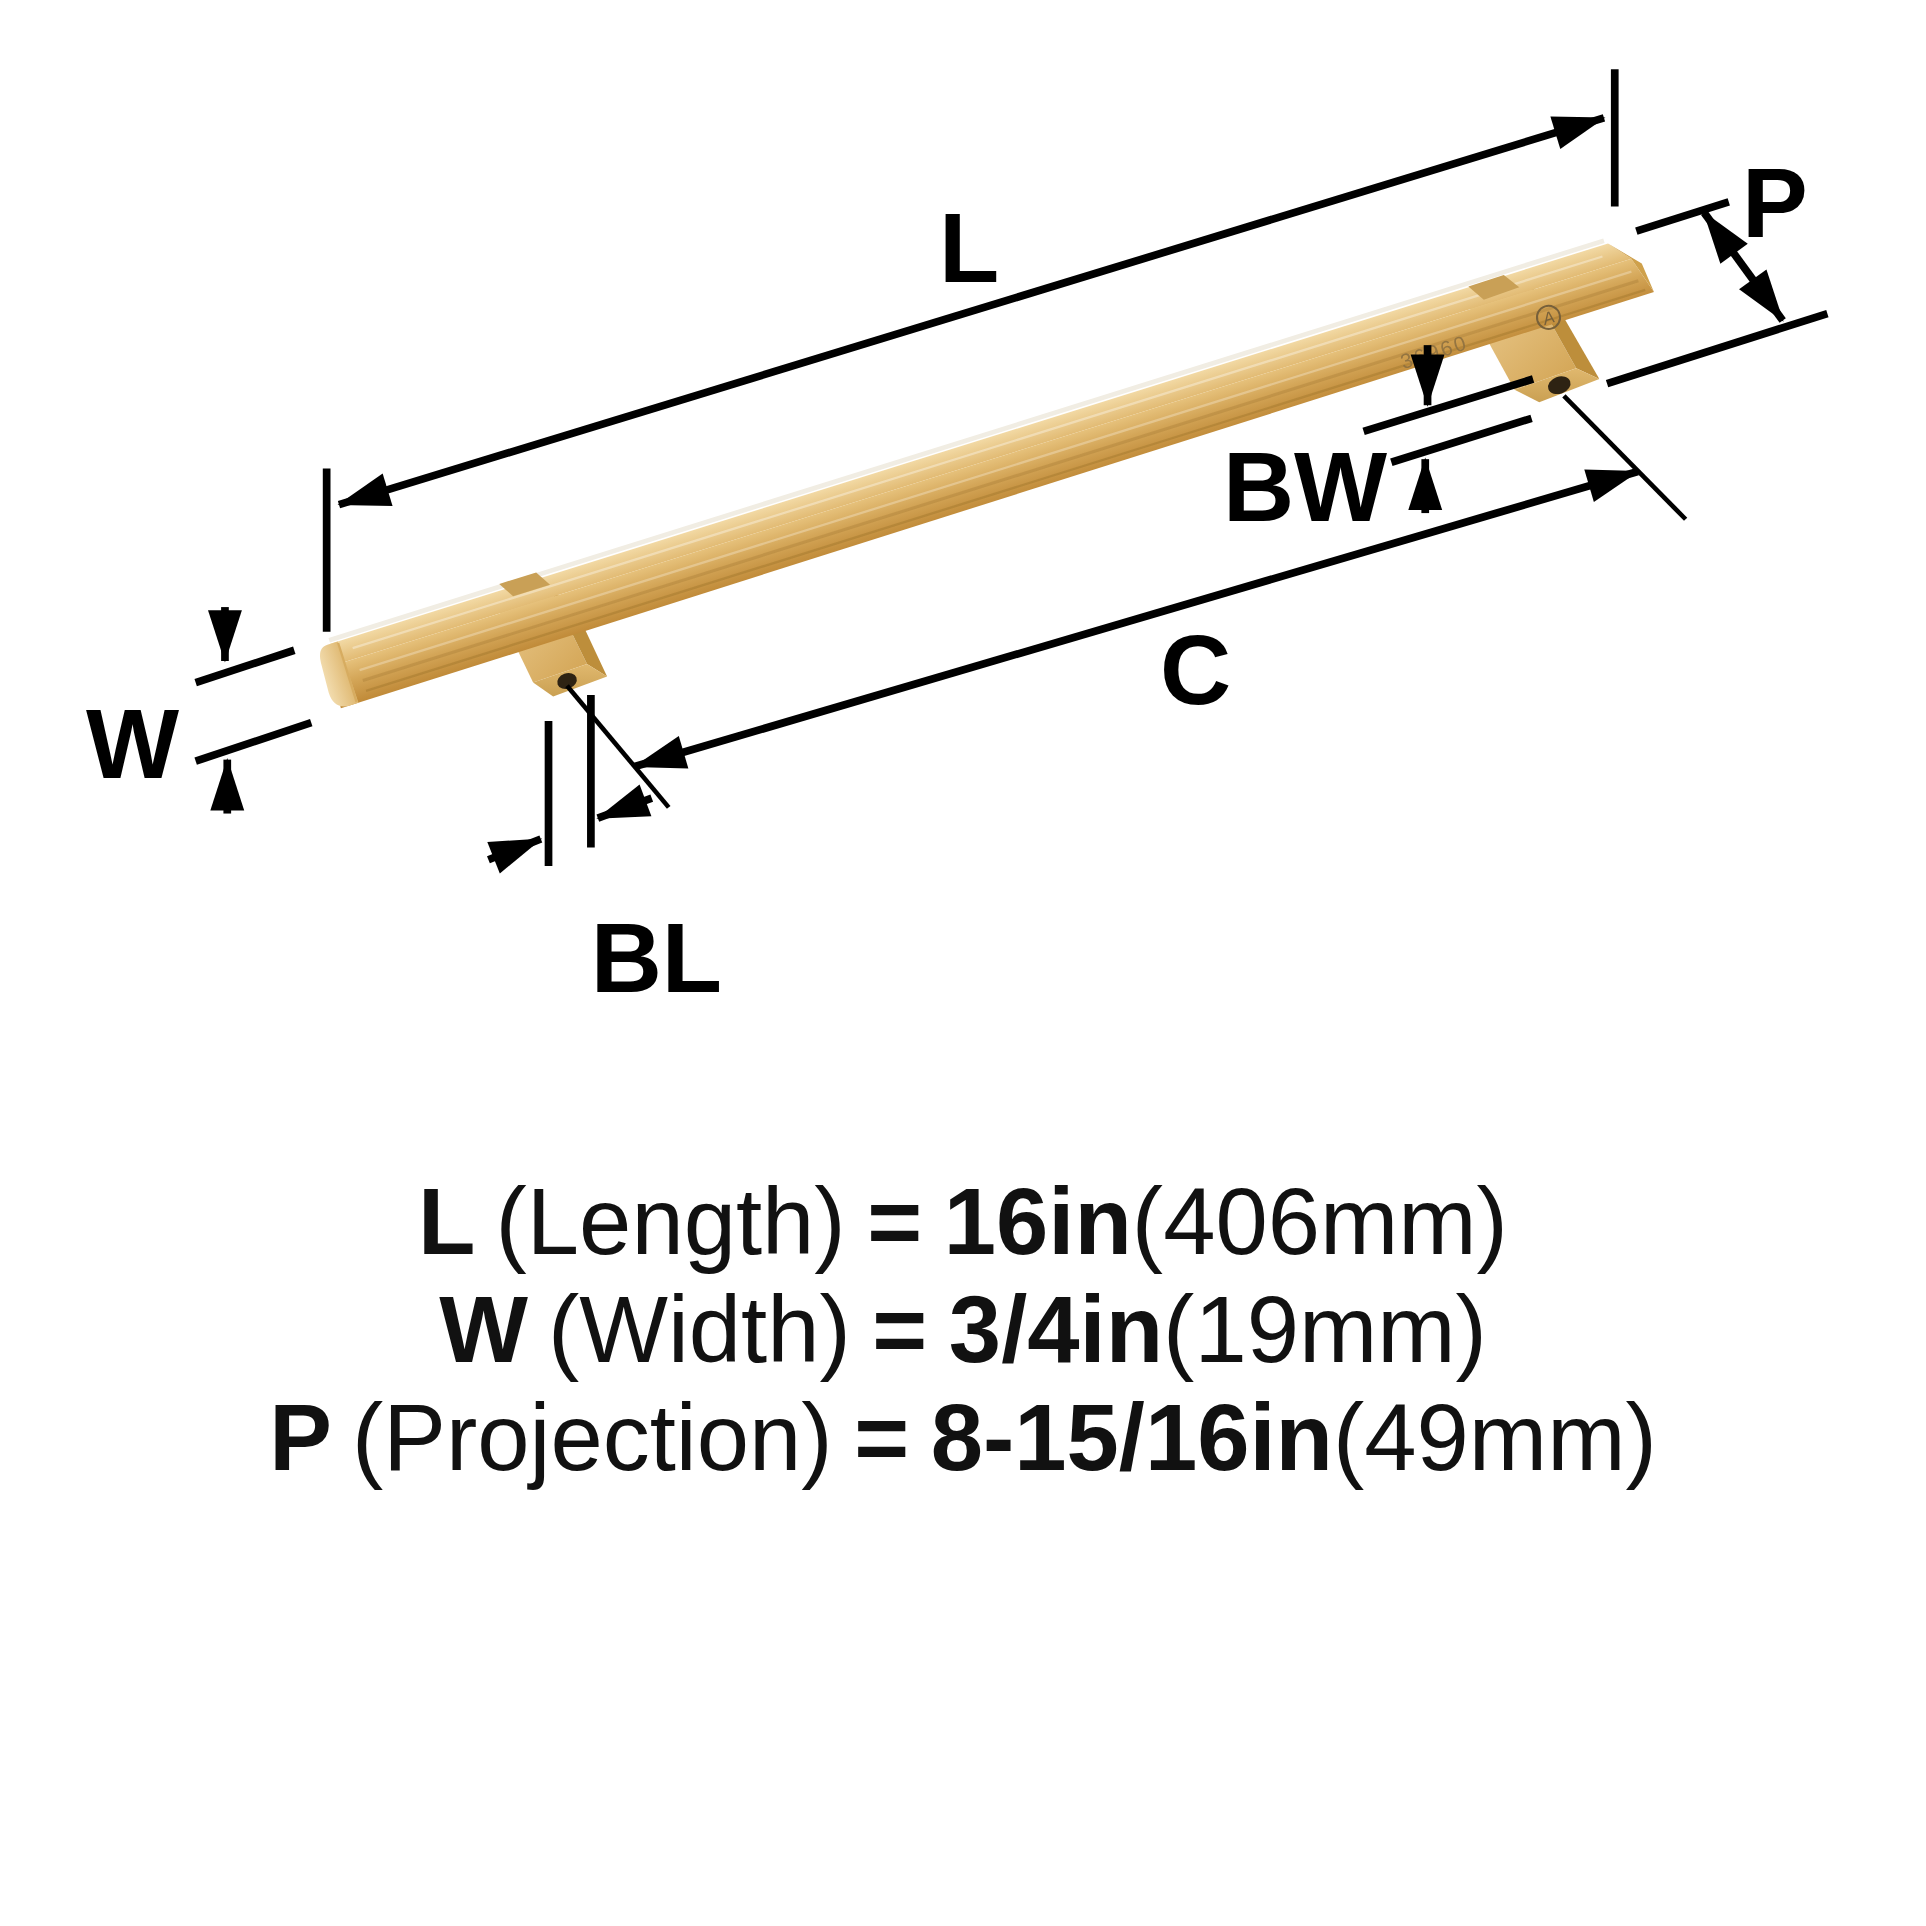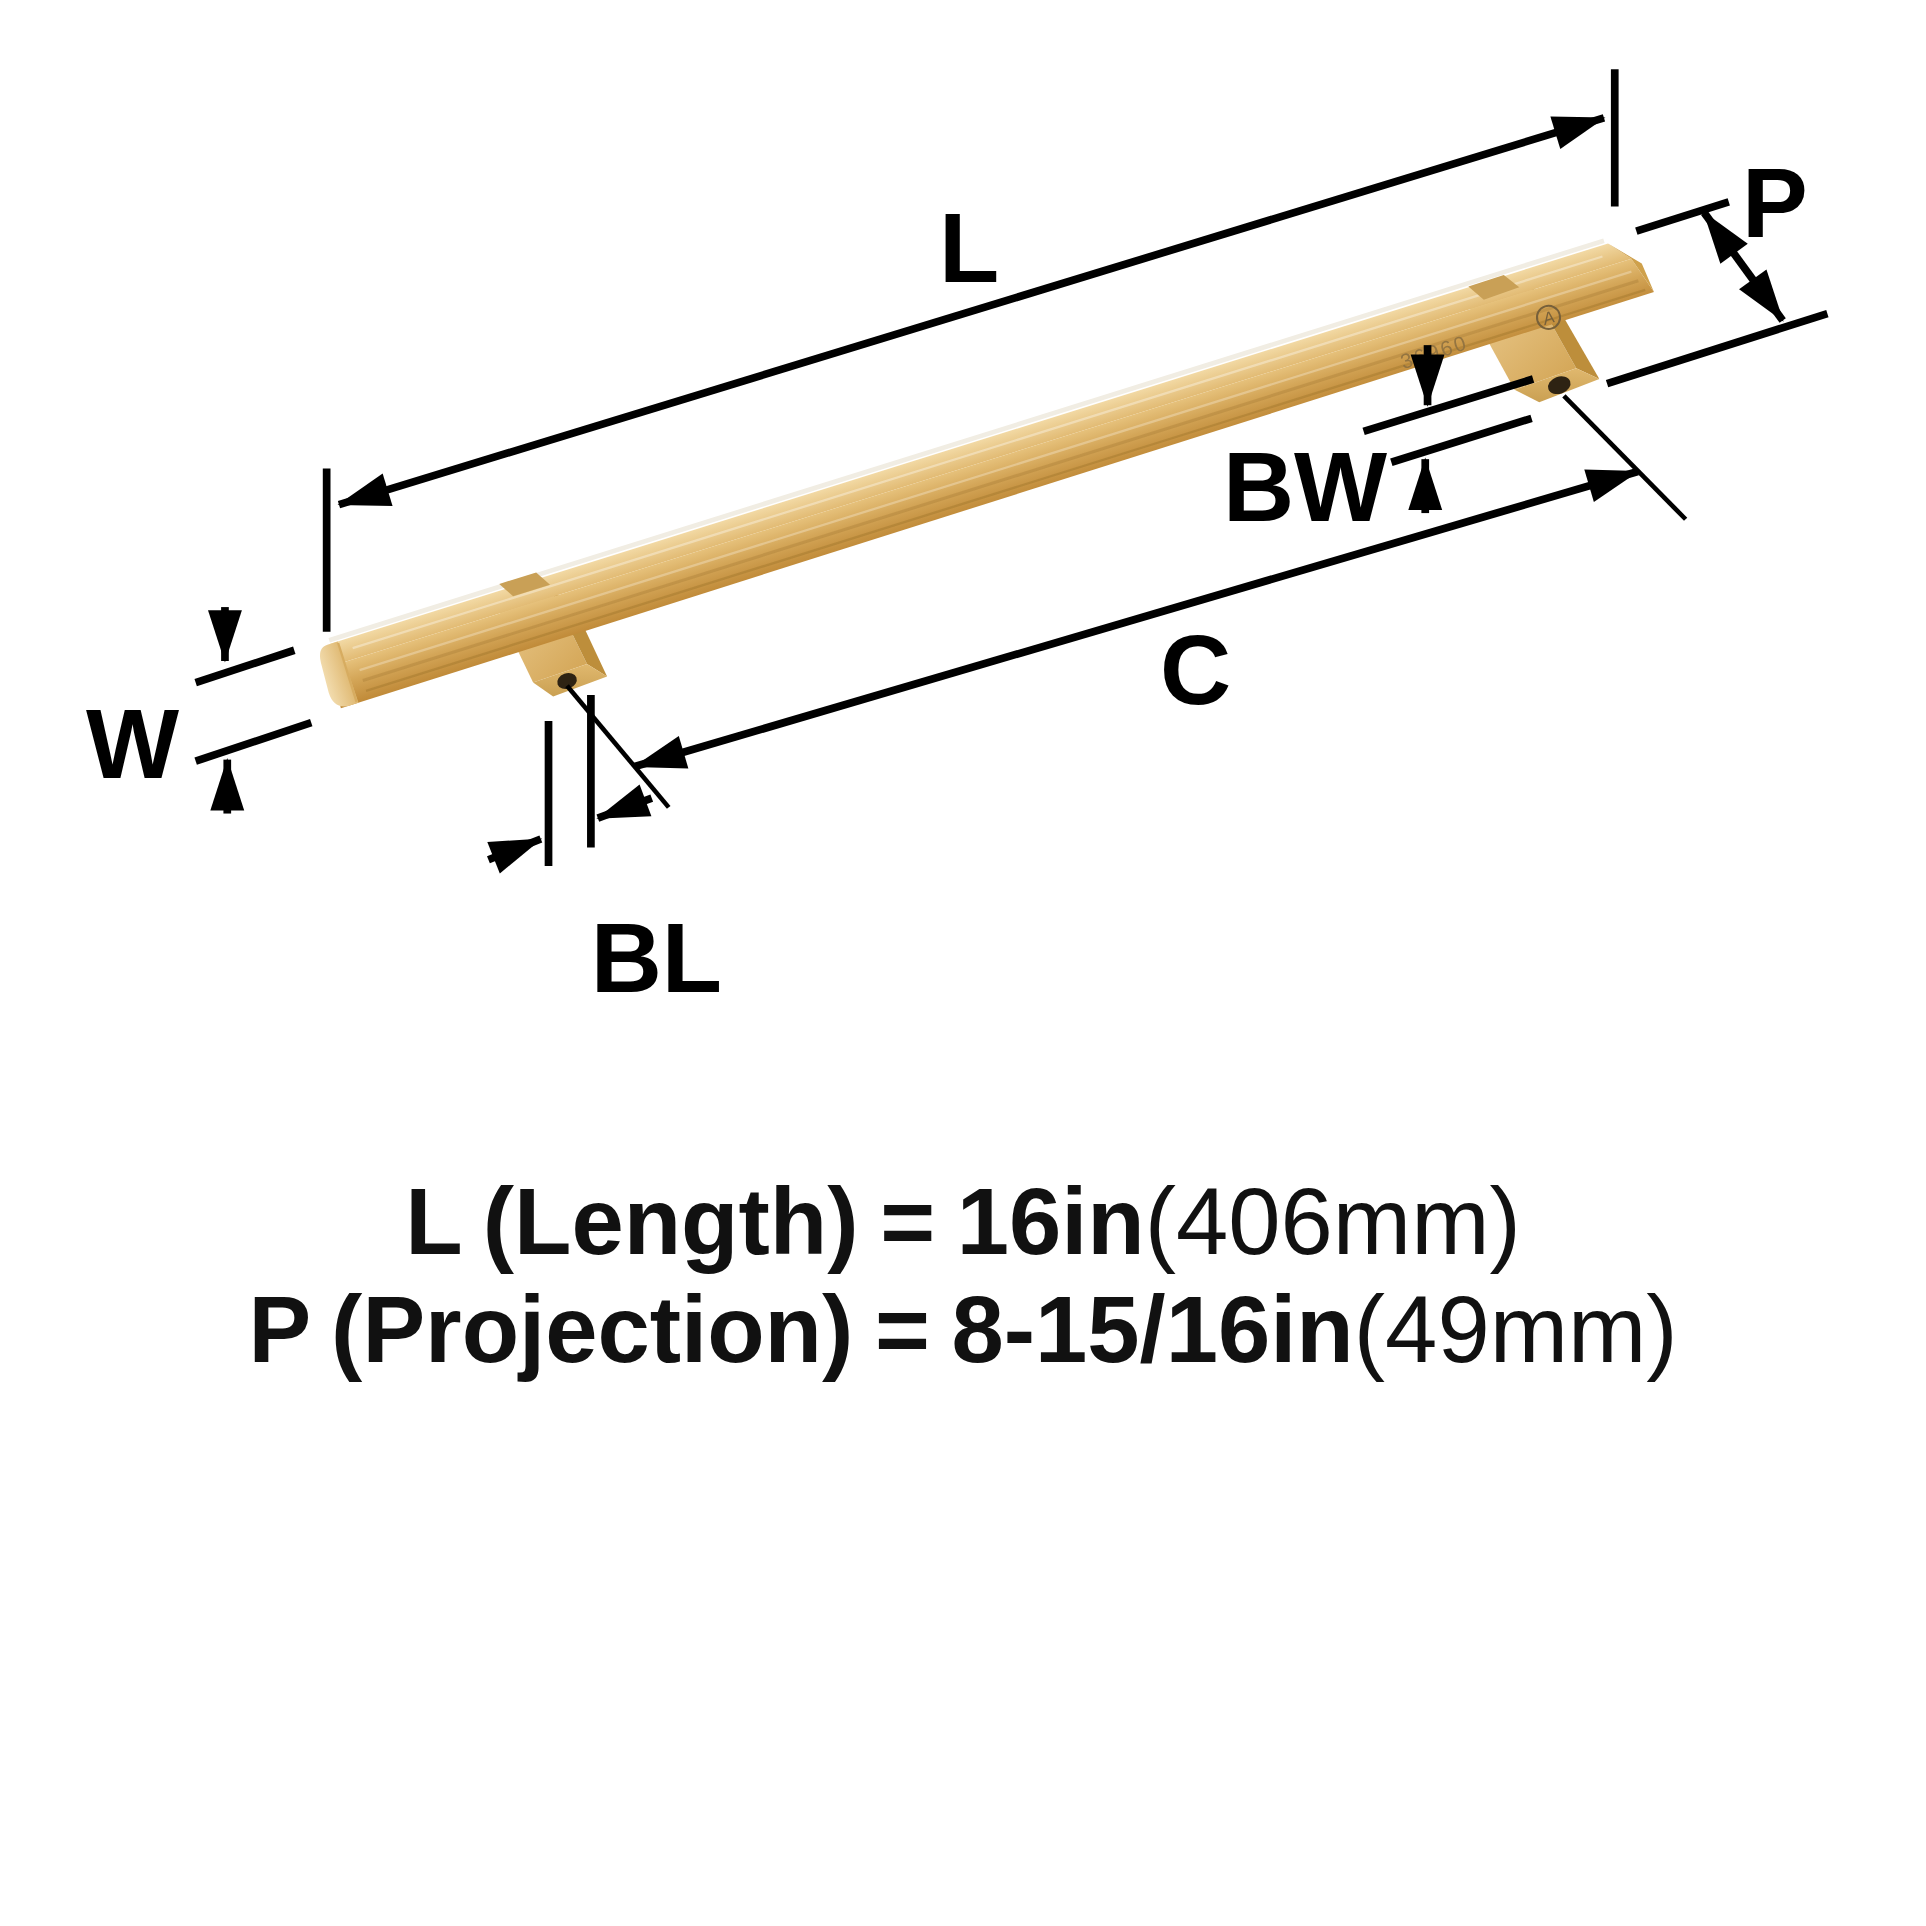--- a/index.html
+++ b/index.html
@@ -6,21 +6,21 @@
   body{width:1926px;height:1926px;overflow:hidden;
        font-family:"Liberation Sans","DejaVu Sans",sans-serif;}
   .canvas{position:relative;width:1926px;height:1926px;background:#ffffff;}
   .diagram-svg{position:absolute;left:0;top:0;}
   svg text.dim-label{font-weight:700;font-size:128px;fill:#000;}
   svg text.engraving{font-size:27px;fill:#8f7140;letter-spacing:3px;opacity:.9;}
   svg text.logo-letter{font-size:22px;font-style:italic;fill:#77603a;}
   .legend{position:absolute;left:0;top:1168px;width:1926px;text-align:center;color:#111;}
   .legend-row{height:108px;line-height:108px;font-size:94px;white-space:nowrap;}
   .legend-row .code{font-weight:700;margin-right:20px;}
-  .legend-row .desc{font-weight:700;}
+  .legend-row .desc{font-weight:400;}
   .legend-row .eq{font-weight:700;margin:0 21.6px;}
   .legend-row .val{font-weight:700;}
   .legend-row .metric{font-weight:400;}
 </style>
 </head>
 <body>
 
 <div class="canvas">
 
   <svg class="diagram-svg" width="1926" height="1926" viewBox="0 0 2500 2500">
@@ -144,17 +144,20 @@
       <text class="dim-label" x="852" y="1288" text-anchor="middle">BL</text>
       <text class="dim-label" x="1694" y="676" text-anchor="middle">BW</text>
     </g>
   </svg>
 
   <div class="legend">
     <div class="legend-row">
       <span class="code">L</span><span class="desc">(Length)</span><span class="eq">=</span><span class="val">16in</span><span class="metric">(406mm)</span>
     </div>
     <div class="legend-row">
+      <span class="code">W</span><span class="desc">(Width)</span><span class="eq">=</span><span class="val">3/4in</span><span class="metric">(19mm)</span>
+    </div>
+    <div class="legend-row">
       <span class="code">P</span><span class="desc">(Projection)</span><span class="eq">=</span><span class="val">8-15/16in</span><span class="metric">(49mm)</span>
     </div>
   </div>
 </div>
 
 
 </body></html>

